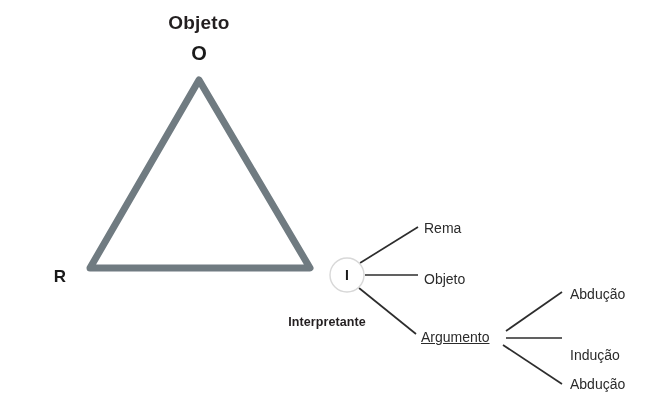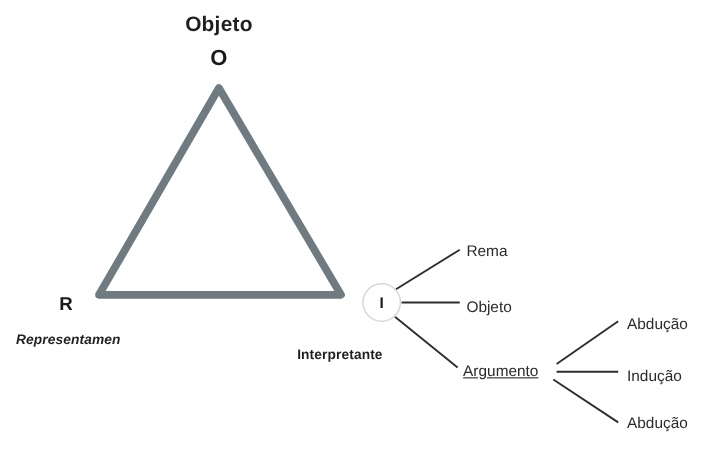--- a/index.html
+++ b/index.html
@@ -70,38 +70,38 @@
     font-style: italic;
     letter-spacing: .1px;
   }
   #label-interpretante-letter {
     left: 347px;
     top: 268px;
     transform: translate(-50%, 0);
     font-size: 14px;
   }
   #label-interpretante-caption {
-    left: 309px;
+    left: 327px;
     top: 316px;
     transform: translateX(-50%);
     font-size: 12.5px;
     font-weight: bold;
     letter-spacing: .1px;
   }
   
   .leaf {
     font-size: 14px;
     color: #2b2b2b;
     font-weight: normal;
   }
   #label-rema      { left: 424px; top: 221px; }
   #label-dicente   { left: 424px; top: 272px; }
   #label-argumento { left: 421px; top: 330px; text-decoration: underline; }
   #label-abducao   { left: 570px; top: 287px; }
-  #label-inducao   { left: 570px; top: 334px; }
+  #label-inducao   { left: 570px; top: 348px; }
   #label-deducao   { left: 570px; top: 377px; }
 </style>
 </head>
 <body>
 
 <div id="stage">
 
   <svg id="diagram-svg" viewBox="0 0 650 415">
 
     <g>
@@ -121,21 +121,20 @@
     </g>
 
     <circle cx="347" cy="275" r="17" fill="#ffffff" stroke="#d8d8d8" stroke-width="1.4"></circle>
 
   </svg>
 
   <div class="lbl" id="label-objeto-caption">Objeto</div>
   <div class="lbl node-letter" id="label-objeto-letter">O</div>
 
   <div class="lbl node-letter" id="label-representamen-letter">R</div>
-  <div class="lbl" id="label-representamen-caption">Representamen</div>
 
   <div class="lbl node-letter" id="label-interpretante-letter">I</div>
   <div class="lbl" id="label-interpretante-caption">Interpretante</div>
 
   <div class="lbl leaf" id="label-rema">Rema</div>
   <div class="lbl leaf" id="label-dicente">Objeto</div>
   <div class="lbl leaf" id="label-argumento">Argumento</div>
 
   <div class="lbl leaf" id="label-abducao">Abdução</div>
   <div class="lbl leaf" id="label-inducao">Indução</div>

